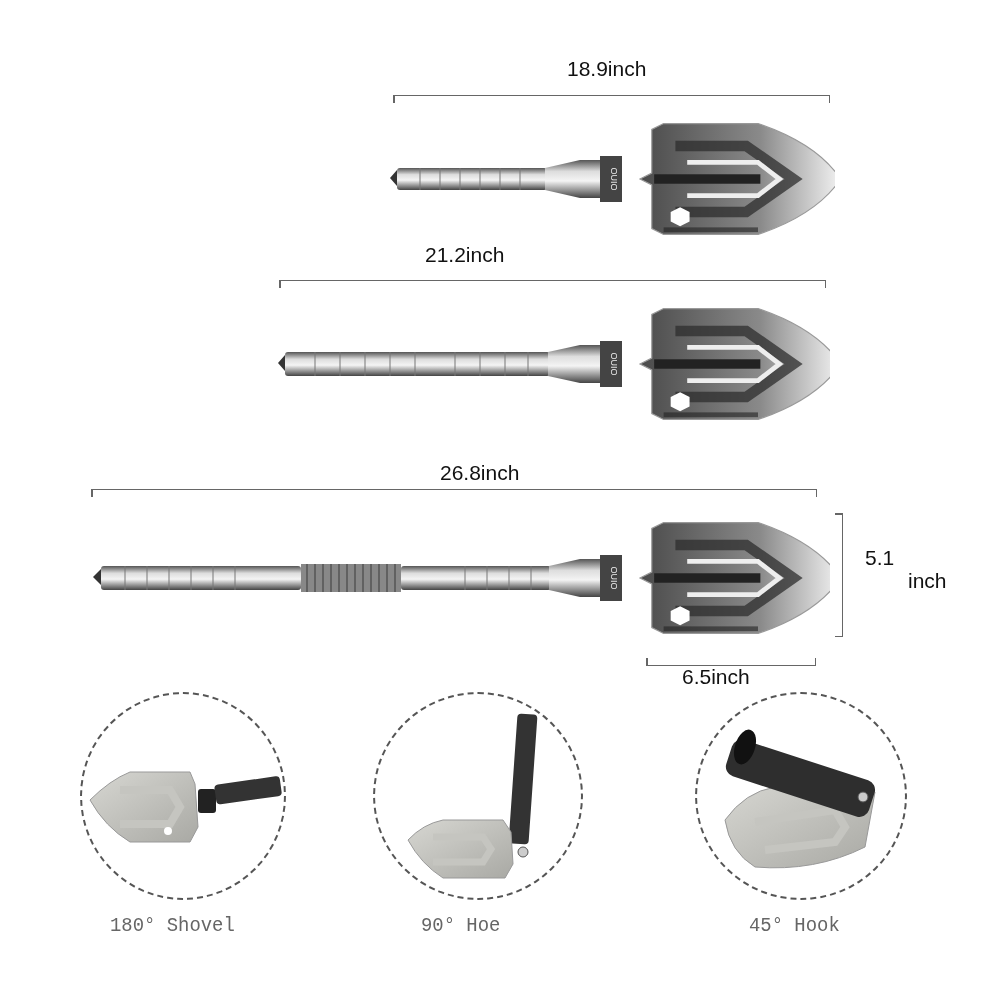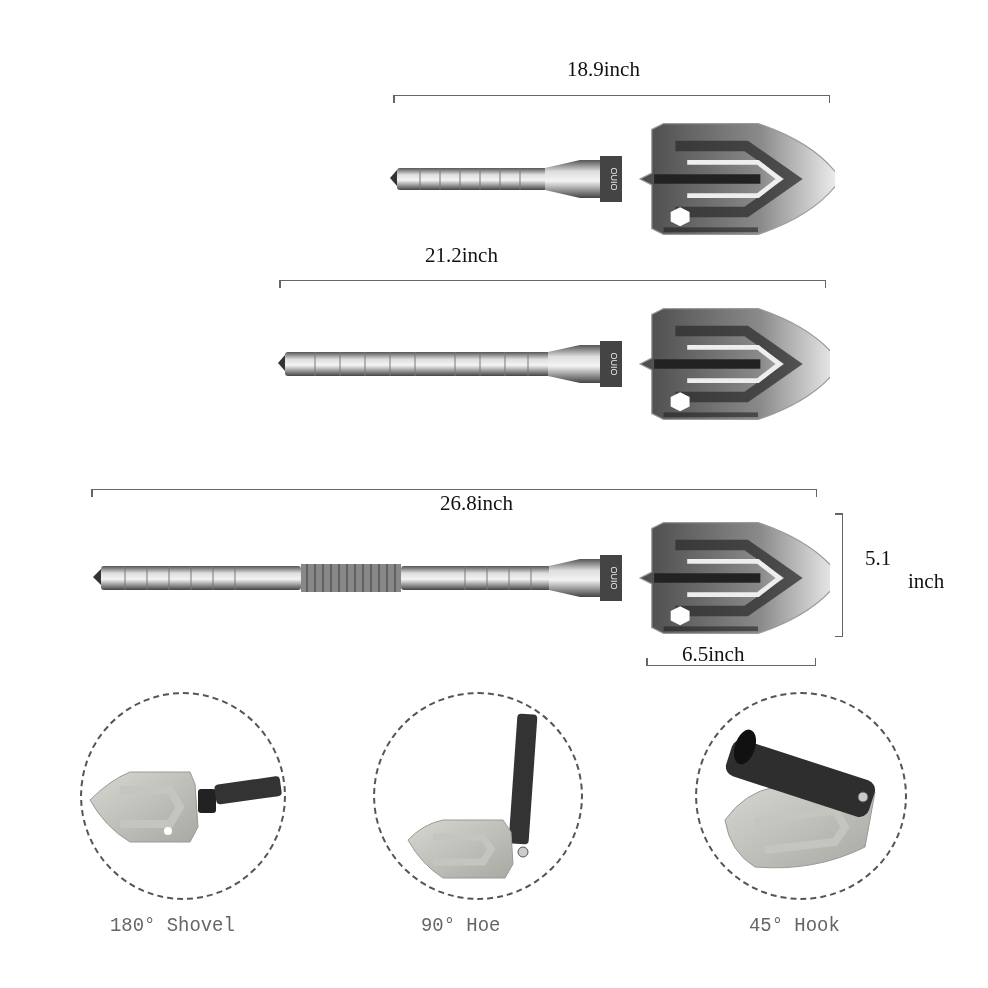--- a/index.html
+++ b/index.html
@@ -1,17 +1,17 @@
 <!DOCTYPE html>
 <html><head>
 <meta charset="utf-8">
 <style>
   html,body{margin:0;padding:0;background:#ffffff;}
   body{width:988px;height:988px;position:relative;overflow:hidden;font-family:"Liberation Sans",sans-serif;}
-  .dim-label{position:absolute;font-family:Liberation Serif, serif;font-size:21px;color:#111;font-weight:400;white-space:nowrap;}
+  .dim-label{position:absolute;font-family:Liberation Sans, sans-serif;font-size:21px;color:#111;font-weight:400;white-space:nowrap;}
   .dim-line{position:absolute;border-top:1.5px solid #666;height:6px;}
   .dim-line::before,.dim-line::after{content:"";position:absolute;top:-1px;width:1.5px;height:8px;background:#666;}
   .dim-line::before{left:0}
   .dim-line::after{right:0}
   .vdim{position:absolute;border-left:1.5px solid #666;width:6px;}
   .vdim::before,.vdim::after{content:"";position:absolute;left:-1px;height:1.5px;width:8px;background:#666;}
   .vdim::before{top:0}
   .vdim::after{bottom:0}
   .shovel{position:absolute;}
   .circle{position:absolute;border:2px dashed #555;border-radius:50%;}
@@ -88,21 +88,21 @@
     <line x1="258" y1="57" x2="258" y2="81"></line>
   </g>
   <path d="M278,57 L310,50 L330,50 L330,88 L310,88 L278,81 Z" fill="url(#handleGrad)"></path>
   <rect x="330" y="46" width="22" height="46" fill="#444"></rect>
   <text x="341" y="69" font-family="Liberation Sans, sans-serif" font-size="9" fill="#eee" text-anchor="middle" transform="rotate(90 341 69)">OUIO</text>
   <g transform="translate(370,69) scale(1.18)">
       <use href="#blade"></use>
     </g>
 </svg>
 
-<div class="dim-label" style="left:440px;top:461px;margin-top:30px;">26.8inch</div>
+<div class="dim-label" style="left:440px;top:461px;">26.8inch</div>
 <div class="dim-line" style="left:91px;top:489px;width:726px;"></div>
 
 <svg class="shovel" style="left:85px;top:505px;" width="745" height="150" viewBox="0 0 745 150">
   <polygon points="8,72 16,64 16,80" fill="#333"></polygon>
   <rect x="16" y="61" width="200" height="24" rx="3" fill="url(#handleGrad)"></rect>
   <g stroke="#777" stroke-width="1">
     <line x1="40" y1="61" x2="40" y2="85"></line>
       <line x1="62" y1="61" x2="62" y2="85"></line>
     <line x1="84" y1="61" x2="84" y2="85"></line>
       <line x1="106" y1="61" x2="106" y2="85"></line>
@@ -137,21 +137,21 @@
   <g transform="translate(555,73) scale(1.18)">
       <use href="#blade"></use>
     </g>
 </svg>
 
 <div class="vdim" style="left:836px;top:513px;height:124px;transform:scaleX(-1);"></div>
 <div class="dim-label" style="left:865px;top:546px;">5.1</div>
 <div class="dim-label" style="left:908px;top:569px;">inch</div>
 
 <div class="dim-line" style="left:646px;top:659px;width:170px;transform:scaleY(-1);"></div>
-<div class="dim-label" style="left:682px;top:642px;">6.5inch</div>
+<div class="dim-label" style="left:682px;top:665px;">6.5inch</div>
 
 <div class="circle" style="left:80px;top:692px;width:202px;height:204px;"></div>
 <svg class="shovel" style="left:80px;top:692px;" width="206" height="206" viewBox="0 0 206 206">
   <path d="M10,108 Q30,88 50,80 L110,80 L115,92 L118,135 L110,150 L50,150 Q25,135 10,108 Z" fill="url(#photoBlade)" stroke="#999"></path>
   <path d="M40,98 L90,98 L100,115 L90,132 L40,132" fill="none" stroke="#c5c5c0" stroke-width="8"></path>
   <rect x="118" y="97" width="18" height="24" rx="3" fill="#222"></rect>
   <rect x="134" y="93" width="66" height="20" rx="4" fill="#333" transform="rotate(-8 134 93)"></rect>
   <circle cx="88" cy="139" r="4" fill="#fff"></circle>
 </svg>
 

